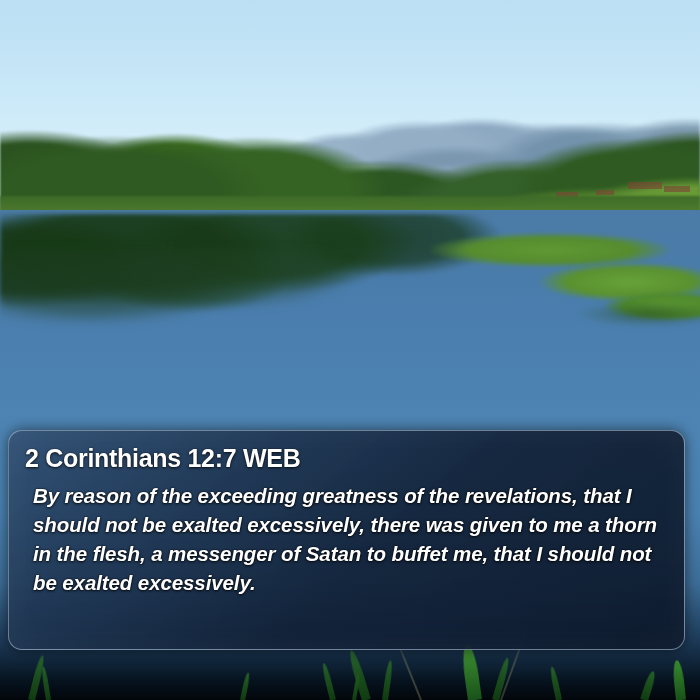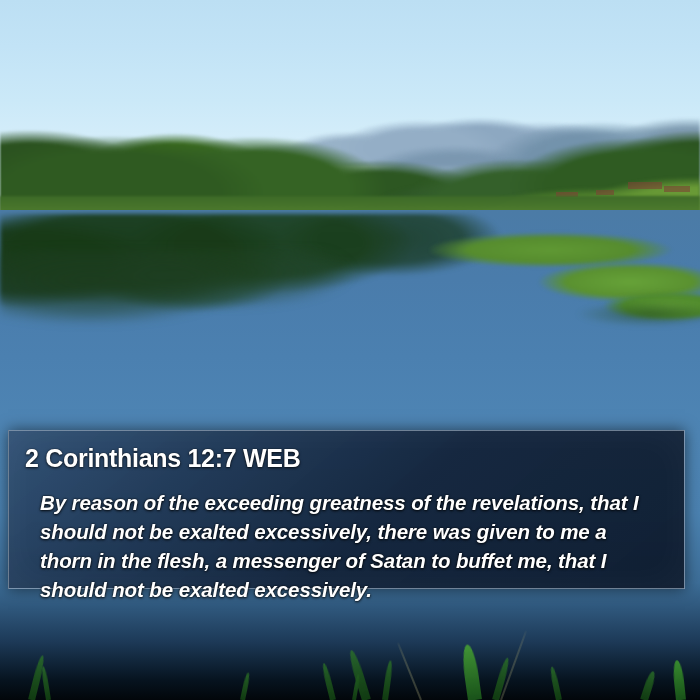--- a/index.html
+++ b/index.html
@@ -153,47 +153,47 @@
     transform-origin: bottom center;
     filter: blur(.5px);
   }
 
   
   #verse-panel {
     position: absolute;
     left: 8px;
     top: 430px;
     width: 677px;
-    height: 159px;
+    height: 220px;
     box-sizing: border-box;
     padding: 12px 16px 10px 16px;
     background:
       linear-gradient(140deg,
         rgba(47,76,110,.88) 0%,
         rgba(30,52,80,.90) 26%,
         rgba(17,32,54,.92) 55%,
         rgba(12,24,42,.93) 100%);
     border: 1px solid rgba(188,205,224,.55);
-    border-radius: 0;
+    border-radius: 14px;
     box-shadow: 0 0 14px rgba(0,0,0,.55), inset 0 0 40px rgba(255,255,255,.04);
     backdrop-filter: blur(1px);
   }
   #verse-title {
     margin: 0 0 4px 0;
     color: #ffffff;
     font-size: 25px;
     line-height: 30px;
     font-weight: bold;
     letter-spacing: -0.3px;
     font-stretch: condensed;
     text-shadow: 0 1px 3px rgba(0,0,0,.75), 0 0 1px rgba(0,0,0,.9);
     white-space: nowrap;
   }
   #verse-body {
-    margin: 15px;
+    margin: 8px;
     color: #ffffff;
     font-size: 20.5px;
     line-height: 29px;
     font-weight: bold;
     font-style: italic;
     letter-spacing: -0.1px;
     text-shadow: 0 1px 3px rgba(0,0,0,.8), 0 0 2px rgba(0,0,0,.85);
   }
 </style>
 </head>

